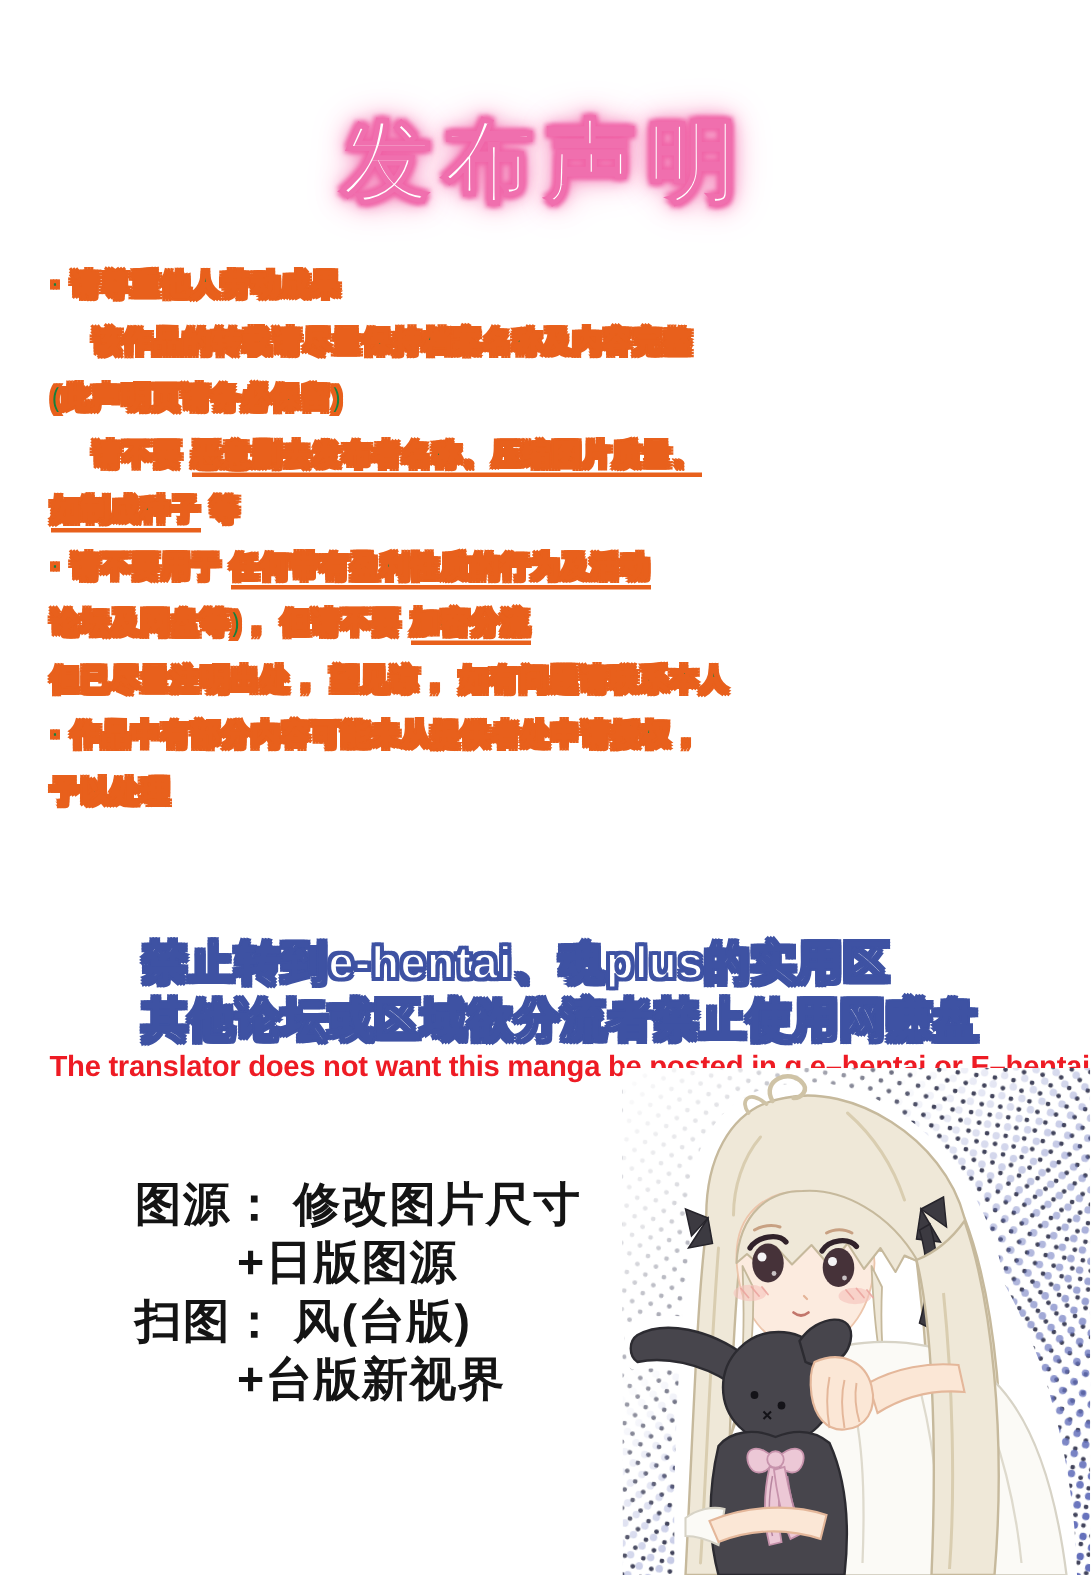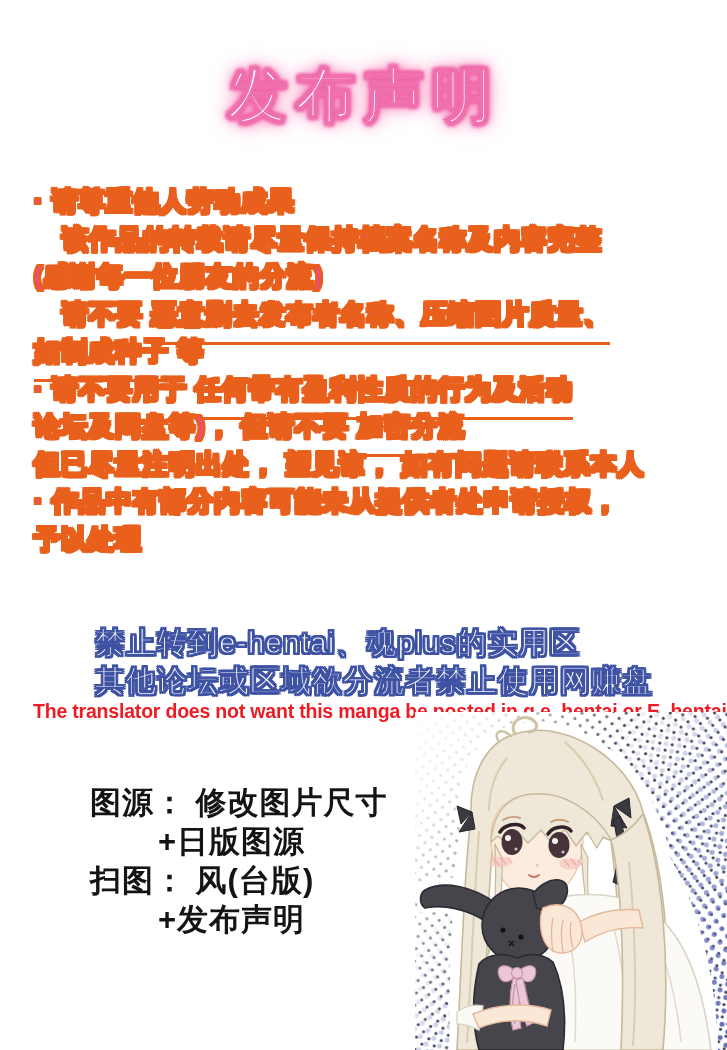--- a/index.html
+++ b/index.html
@@ -3,46 +3,46 @@
 <meta charset="utf-8">
 <style>
   html,body{margin:0;padding:0;background:#fff;}
   .page{
     position:relative; width:727px; height:1050px; margin:0 auto;
     background:#ffffff; overflow:hidden;
     font-family:"Liberation Sans","DejaVu Sans",sans-serif;
   }
   
   .title{
-    position:absolute; top:56px; left:0; width:100%;
+    position:absolute; top:68px; left:0; width:100%;
     text-align:center; font-size:60px; font-weight:bold; letter-spacing:8px;
     color:#ffffff;
     -webkit-text-stroke:1.5px #f06fae;
     text-shadow:
       0 0 4px #ef5fa4, 0 0 9px #ef5fa4, 0 0 16px #f37ab3, 0 0 26px #f9a8cf,
       -2px -2px 3px #f06fae, 2px -2px 3px #f06fae,
       -2px 2px 3px #f06fae, 2px 2px 3px #f06fae;
   }
   
   .notice{
-    position:absolute; left:34px; top:183px; width:670px;
-    font-size:26px; font-weight:bold; letter-spacing:1px; line-height:37.5px;
-    color:#ec4899;
+    position:absolute; left:34px; top:172px; width:670px;
+    font-size:19px; font-weight:bold; letter-spacing:1px; line-height:37.5px;
+    color:#15803d;
     -webkit-text-stroke:1.2px #e8601c;
     text-shadow:
       -2px -2px 0 #e8601c, 2px -2px 0 #e8601c, -2px 2px 0 #e8601c, 2px 2px 0 #e8601c,
       -2px 0 0 #e8601c, 2px 0 0 #e8601c, 0 -2px 0 #e8601c, 0 2px 0 #e8601c;
   }
   .notice .line{white-space:nowrap;}
   .notice .indent{padding-left:28px;}
-  .useg{border-bottom:3px solid #e8601c; padding-bottom:13px;}
+  .useg{border-bottom:3px solid #e8601c; padding-bottom:1px;}
   
   .ban{
     position:absolute; left:95px; top:624px; width:620px;
-    font-size:30px; font-weight:normal; letter-spacing:1px; line-height:38px;
+    font-size:30px; font-weight:bold; letter-spacing:1px; line-height:38px;
     color:#ffffff;
     -webkit-text-stroke:1.2px #3e52a3;
     text-shadow:
       -2px -2px 0 #3e52a3, 2px -2px 0 #3e52a3, -2px 2px 0 #3e52a3, 2px 2px 0 #3e52a3,
       -2px 0 0 #3e52a3, 2px 0 0 #3e52a3, 0 -2px 0 #3e52a3, 0 2px 0 #3e52a3;
   }
   
   .trnote{
     position:absolute; left:33px; top:700px; width:690px;
     font-size:19.5px; font-weight:bold; letter-spacing:-0.2px;
@@ -61,42 +61,42 @@
 </head>
 <body>
 
 <div class="page">
 
   <div class="title">发布声明</div>
 
   <div class="notice">
     <div class="line"><span>· 请尊重他人劳动成果</span><span class="useg"></span><span></span></div>
     <div class="line indent"><span>该作品的转载请尽量保持档案名称及内容完整</span><span class="useg"></span><span></span></div>
-    <div class="line"><span>(感谢每一位朋友的分流)</span><span class="useg"></span><span></span></div>
+    <div class="line"><span>(此声明页请务必保留)</span><span class="useg"></span><span></span></div>
     <div class="line indent"><span>请不要 </span><span class="useg">恶意删去发布者名称、压缩图片质量、</span><span></span></div>
     <div class="line"><span></span><span class="useg">如制成种子</span><span> 等</span></div>
     <div class="line"><span>· 请不要用于 </span><span class="useg">任何带有盈利性质的行为及活动</span><span></span></div>
     <div class="line"><span>论坛及网盘等)， 但请不要 </span><span class="useg">加密分流</span><span></span></div>
     <div class="line"><span>但已尽量注明出处， 望见谅， 如有问题请联系本人</span><span class="useg"></span><span></span></div>
     <div class="line"><span>· 作品中有部分内容可能未从提供者处申请授权，</span><span class="useg"></span><span></span></div>
     <div class="line"><span>予以处理</span><span class="useg"></span><span></span></div>
   </div>
 
   <div class="ban">
     <div class="line">禁止转到e-hentai、魂plus的实用区</div>
     <div class="line">其他论坛或区域欲分流者禁止使用网赚盘</div>
   </div>
 
   <div class="trnote">The translator does not want this manga be posted in g.e–hentai or E–hentai.</div>
 
   <div class="credits">
     <div>图源： 修改图片尺寸</div>
     <div class="cont">+日版图源</div>
     <div>扫图： 风(台版)</div>
-    <div class="cont">+发布声明</div>
+    <div class="cont">+台版新视界</div>
   </div>
 
   <svg class="illus" viewBox="0 0 312 338" width="312" height="338" xmlns="http://www.w3.org/2000/svg">
     <defs>
       <pattern id="pDots" width="12.5" height="12.5" patternUnits="userSpaceOnUse" patternTransform="rotate(8)">
         <circle cx="3" cy="3" r="1.6" fill="#43455c"></circle>
         <circle cx="9.25" cy="9.25" r="1.6" fill="#43455c"></circle>
       </pattern>
       <pattern id="pDotsBlue" width="13.5" height="13.5" patternUnits="userSpaceOnUse" patternTransform="rotate(8)">
         <circle cx="3.2" cy="3.2" r="2.5" fill="#6470bb"></circle>

